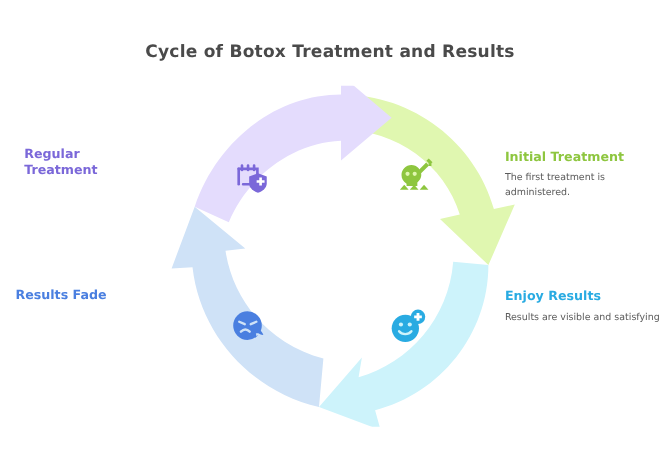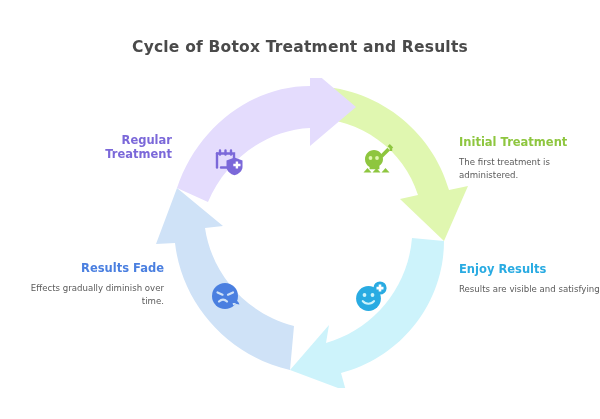--- a/index.html
+++ b/index.html
@@ -32,23 +32,23 @@
   .block{position:absolute;width:150px;}
   .block .head{
     font-size:11.5px;font-weight:bold;line-height:14px;
     margin:0 0 7px 0;
   }
   .block .body{
     font-size:8.6px;line-height:12.5px;color:#5b5b5b;
   }
 
   #blk-regular{left:22px;top:133px;text-align:left;}
-  #blk-regular .head{text-align:right;}
+  #blk-regular .head{text-align:left;}
   #blk-fade{left:14px;top:261px;text-align:right;}
-  #blk-fade .head{text-align:right;}
+  #blk-fade .head{text-align:left;}
   #blk-initial{left:459px;top:135px;text-align:left;}
   #blk-enjoy{left:459px;top:262px;text-align:left;}
 </style>
 </head>
 <body>
 
 <div id="page">
 
   <div class="title">Cycle of Botox Treatment and Results</div>
 
@@ -133,16 +133,15 @@
     <div class="body">The first treatment is administered.</div>
   </div>
 
   <div class="block" id="blk-enjoy">
     <div class="head" style="color:#29abe2;">Enjoy Results</div>
     <div class="body">Results are visible and satisfying.</div>
   </div>
 
   <div class="block" id="blk-fade">
     <div class="head" style="color:#4a7fe0;">Results Fade</div>
-    <div class="body">Effects gradually diminish over time.</div>
   </div>
 
 </div>
 
 </body></html>

